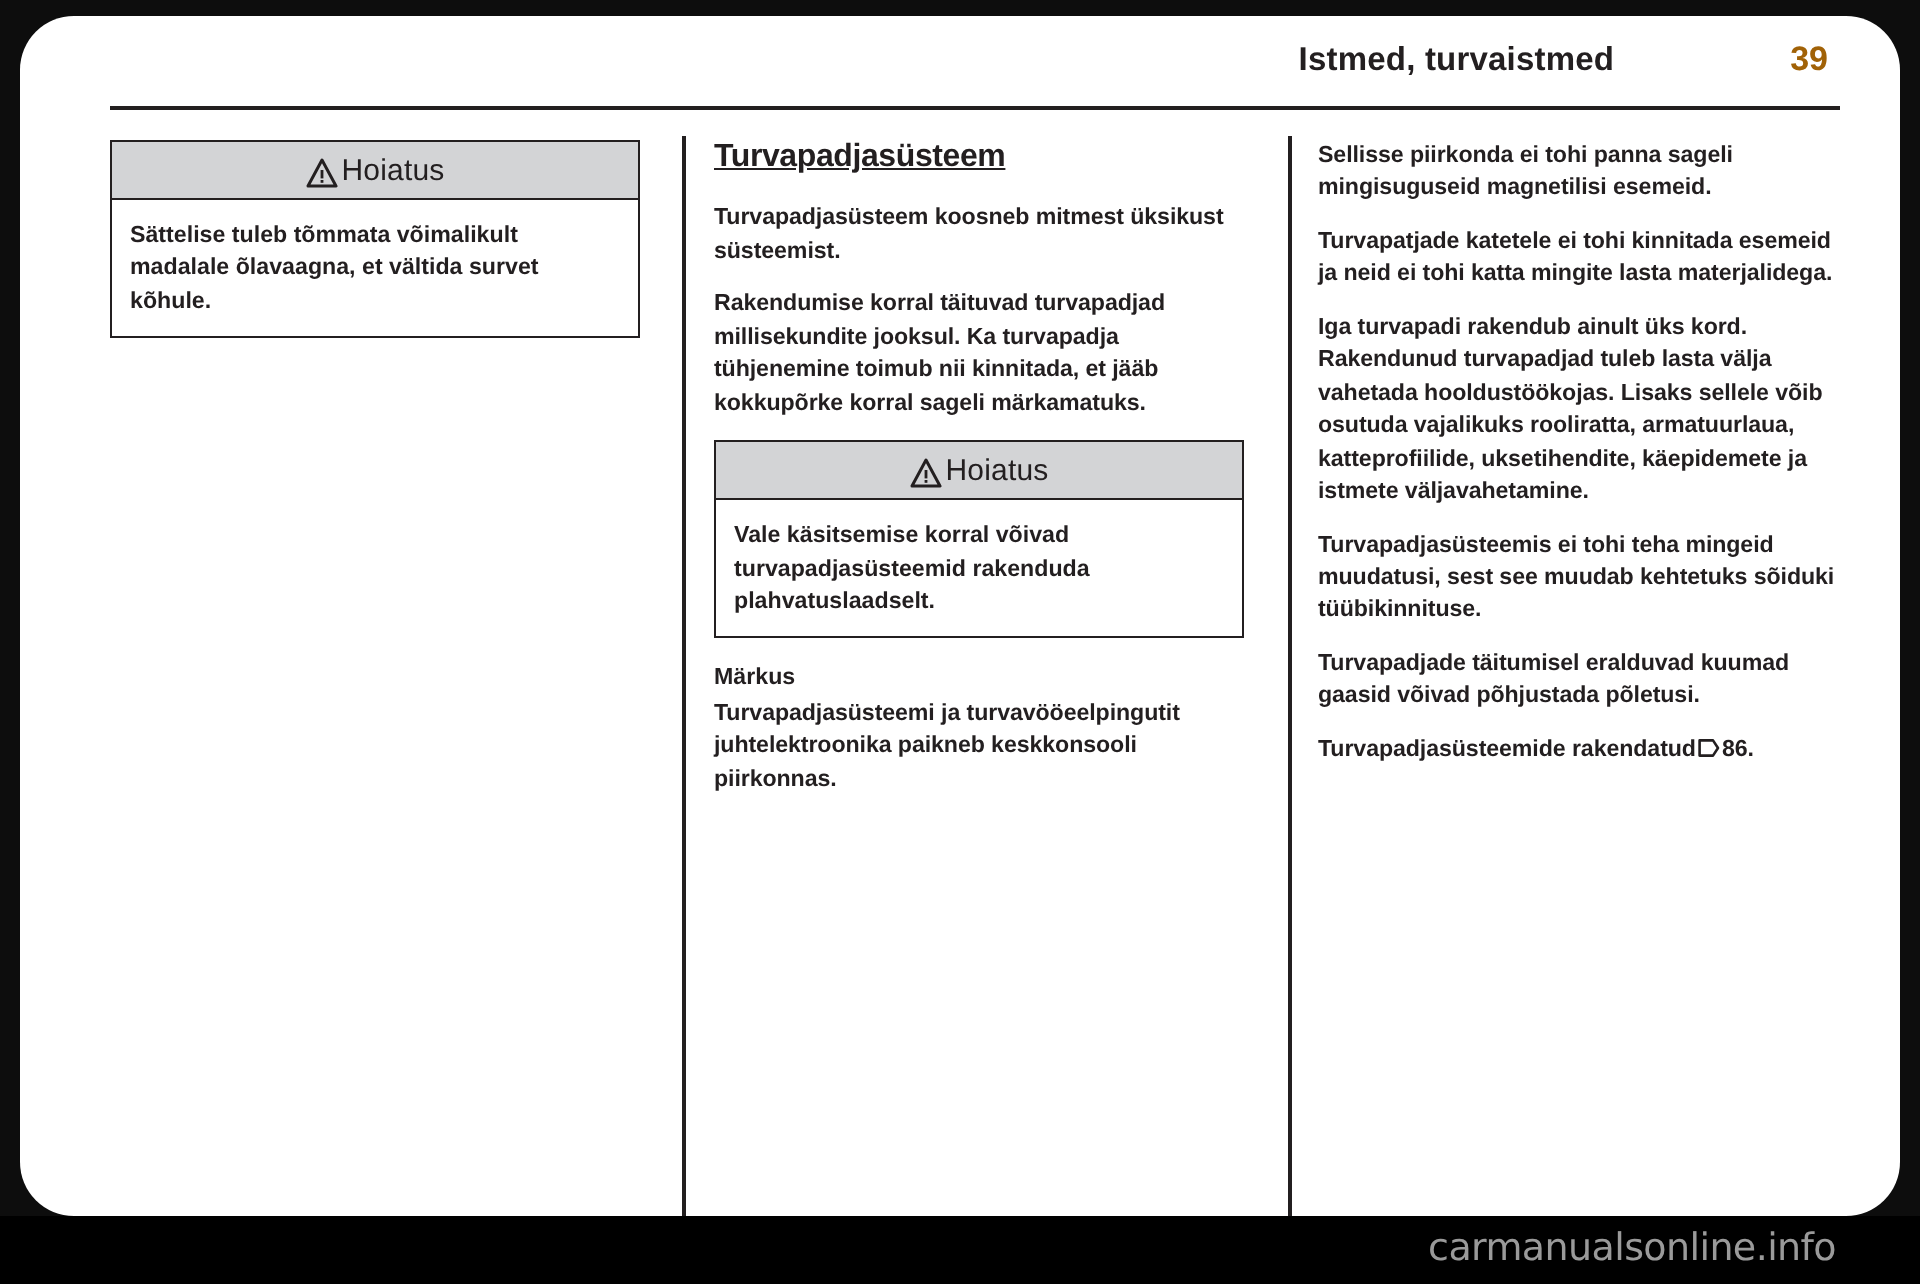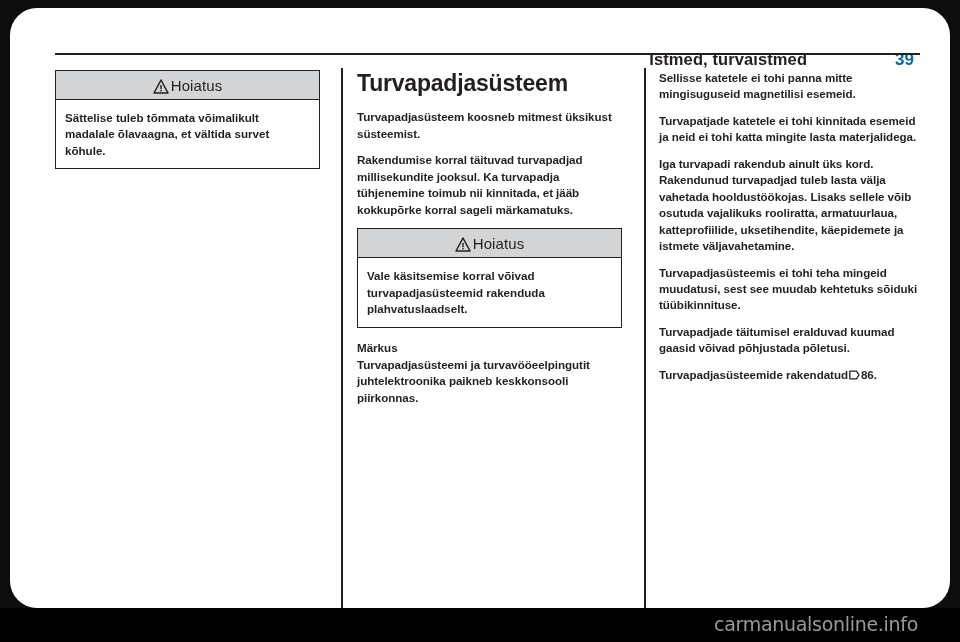--- a/index.html
+++ b/index.html
@@ -52,22 +52,21 @@
   .header-title {
     font-size: 16.5px;
     font-weight: bold;
     color: #231f20;
     letter-spacing: 0.1px;
     margin-right: 88px;
   }
   .header-pageno {
     font-size: 17px;
     font-weight: bold;
-    color: #0369a1;
-    margin-top: 30px;
+    color: #a16207;
   }
   .header-rule {
     position: absolute;
     left: 0;
     top: 33px;
     width: 865px;
     height: 1.6px;
     background: #231f20;
   }
 
@@ -94,26 +93,27 @@
     top: -2px;
     width: 1.6px;
     height: 552px;
     background: #231f20;
   }
   .vrule-1 { left: 286px; }
   .vrule-2 { left: 589px; }
 
   
   .h1 {
-    font-size: 23px;
+    font-size: 16px;
     font-weight: bold;
     color: #231f20;
     margin: 0 0 13px 0;
     line-height: 1.15;
     letter-spacing: -0.2px;
+    text-decoration: underline;
   }
   p.body {
     font-size: 11.6px;
     font-weight: bold;
     color: #231f20;
     line-height: 1.42;
     margin: 0 0 10px 0;
     letter-spacing: -0.05px;
   }
   p.note-label {
@@ -250,21 +250,21 @@
           <div class="warnbox-body">
             <p>Vale käsitsemise korral võivad turvapadjasüsteemid rakenduda plahvatuslaadselt.</p>
           </div>
         </div>
 
         <p class="note-label">Märkus</p>
         <p class="body">Turvapadjasüsteemi ja turvavööeelpingutit juhtelektroonika paikneb keskkonsooli piirkonnas.</p>
       </div>
 
       <div class="col col-3">
-        <p class="body">Sellisse katetele ei tohi panna mitte mingisuguseid magnetilisi esemeid.</p>
+        <p class="body">Sellisse piirkonda ei tohi panna sageli mingisuguseid magnetilisi esemeid.</p>
         <p class="body">Turvapatjade katetele ei tohi kinnitada esemeid ja neid ei tohi katta mingite lasta materjalidega.</p>
         <p class="body">Iga turvapadi rakendub ainult üks kord. Rakendunud turvapadjad tuleb lasta välja vahetada hooldustöökojas. Lisaks sellele võib osutuda vajalikuks rooliratta, armatuurlaua, katteprofiilide, uksetihendite, käepidemete ja istmete väljavahetamine.</p>
         <p class="body">Turvapadjasüsteemis ei tohi teha mingeid muudatusi, sest see muudab kehtetuks sõiduki tüübikinnituse.</p>
         <p class="body">Turvapadjade täitumisel eralduvad kuumad gaasid võivad põhjustada põletusi.</p>
 
         <p class="body"><span>Turvapadjasüsteemide rakendatud</span><span class="xref-glyph"><svg viewBox="0 0 11 10" width="11" height="10" aria-hidden="true">
                 <path d="M0.8 1.2 L7.5 1.2 L10 5 L7.5 8.8 L0.8 8.8 Z" fill="none" stroke="#231f20" stroke-width="1.3" stroke-linejoin="round"></path>
               </svg></span><span>86.</span></p>
       </div>
 

